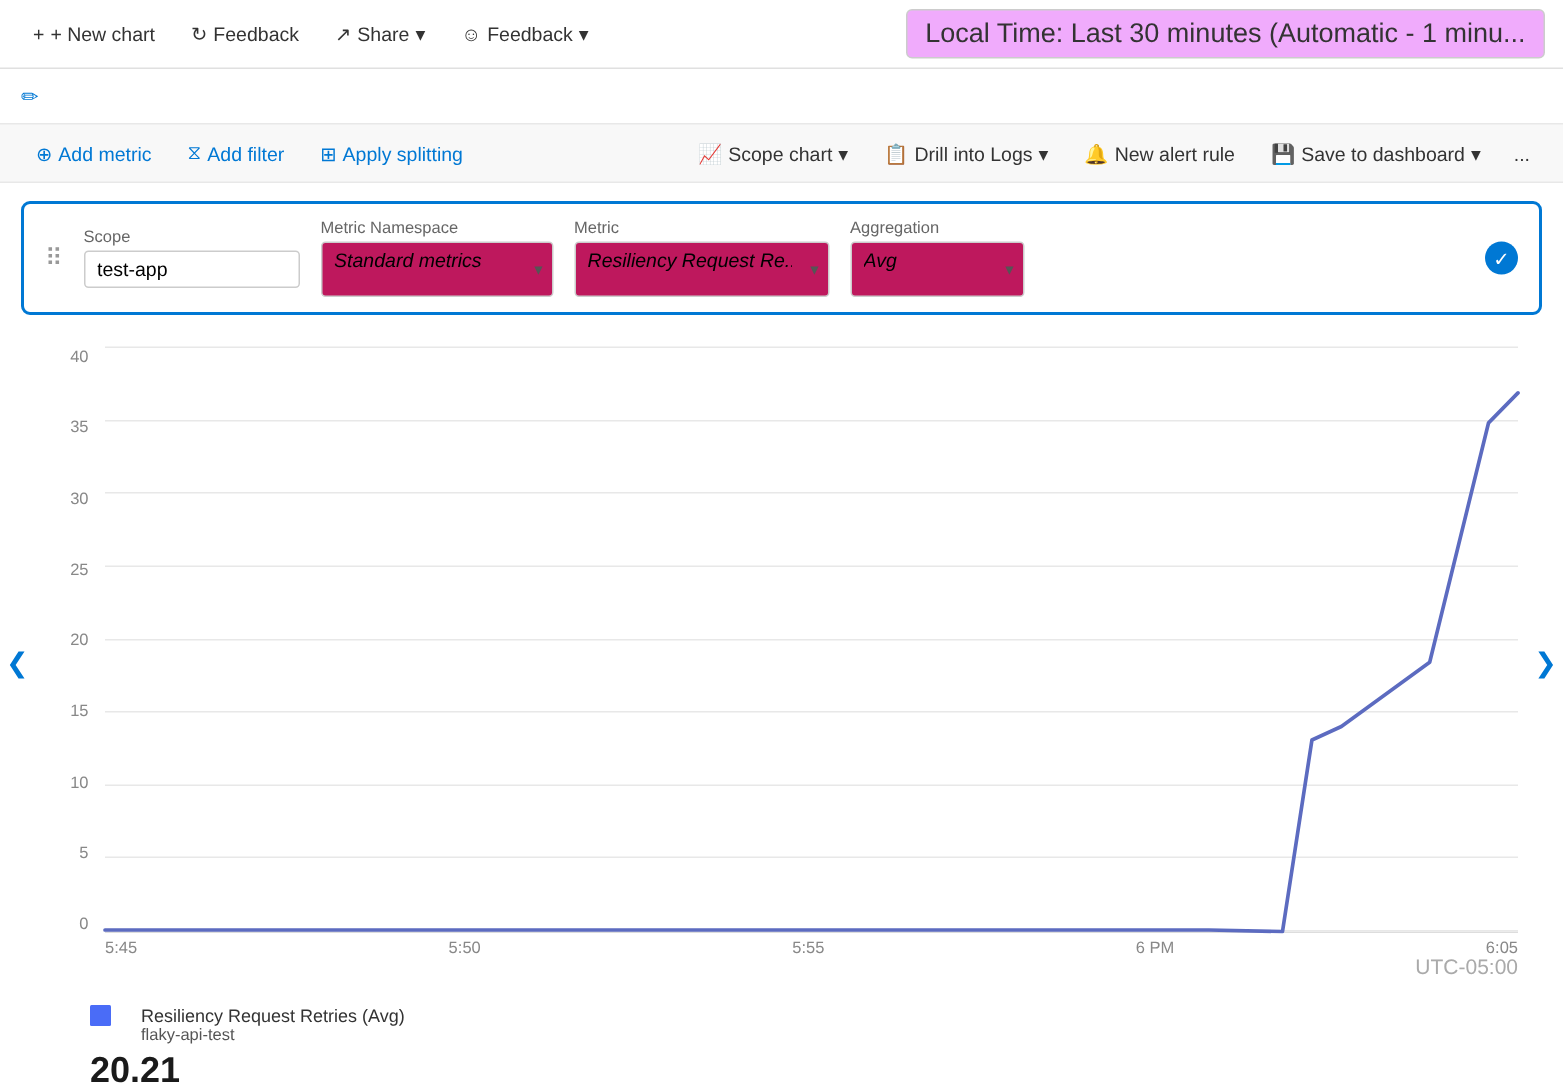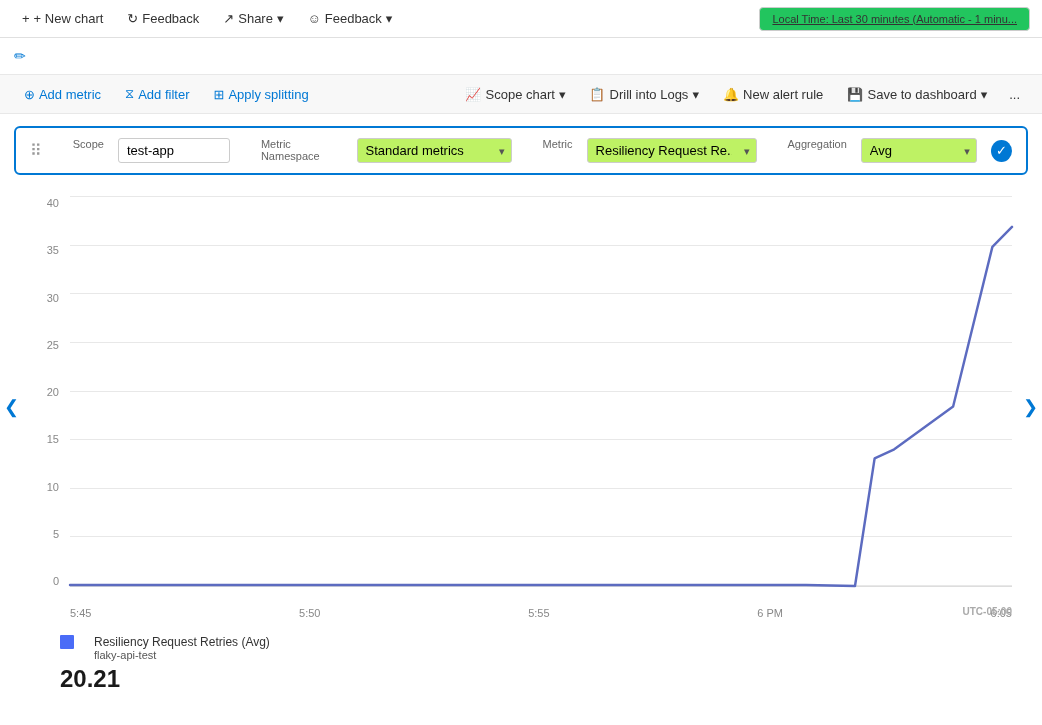--- a/index.html
+++ b/index.html
@@ -10,23 +10,22 @@
       display: flex; align-items: center; padding: 6px 12px;
       border-bottom: 1px solid #e0e0e0; gap: 4px;
     }
     .top-bar-btn {
       display: flex; align-items: center; gap: 4px; padding: 5px 10px;
       background: none; border: none; cursor: pointer; font-size: 13px; color: #333;
       border-radius: 2px;
     }
     .time-selector {
       margin-left: auto; padding: 5px 12px; border: 1px solid #ccc;
-      border-radius: 4px; background: #22c55e; font-size: 11px; cursor: pointer;
+      border-radius: 4px; background: #f0abfc; font-size: 18px; cursor: pointer;
       color: #333;
-      text-decoration: underline;
     }
 
     
     .title-bar {
       display: flex; align-items: center; padding: 10px 14px; gap: 8px;
     }
     .title-bar h1 { font-size: 15px; font-weight: 600; color: #1a1a1a; }
     .edit-icon { color: #0078d4; cursor: pointer; font-size: 14px; }
 
     
@@ -44,30 +43,30 @@
     .action-btn-dark { color: #333; }
     .more-btn { padding: 5px 8px; }
 
     
     .metric-config {
       margin: 12px 14px; padding: 10px 14px;
       border: 2px solid #0078d4; border-radius: 6px;
       display: flex; align-items: center; gap: 14px;
     }
     .drag-handle { color: #999; font-size: 16px; cursor: grab; }
-    .config-field { display: flex; flex-direction: row; gap: 14px; margin-left: 17px; }
+    .config-field { display: flex; flex-direction: column; gap: 3px; }
     .config-label { font-size: 11px; color: #666; font-weight: 500; }
     .config-input {
       padding: 4px 8px; border: 1px solid #ccc; border-radius: 3px;
-      font-size: 13px; width: 112px; outline: none;
+      font-size: 13px; width: 144px; outline: none;
     }
     .config-select {
-      padding: 4px 24px 4px 8px; border: 1px solid #ccc; border-radius: 3px;
-      font-size: 13px; background: #bef264; cursor: pointer; appearance: none;
-      -webkit-appearance: none; position: relative;
+      padding: 4px 24px 16px 8px; border: 1px solid #ccc; border-radius: 3px;
+      font-size: 13px; background: #be185d; cursor: pointer; appearance: none;
+      -webkit-appearance: none; position: relative; font-style: italic;
     }
     .select-wrapper { position: relative; }
     .select-wrapper::after {
       content: '▾'; position: absolute; right: 7px; top: 50%; transform: translateY(-50%);
       font-size: 11px; color: #555; pointer-events: none;
     }
     .config-check {
       width: 22px; height: 22px; background: #0078d4; border-radius: 50%;
       display: flex; align-items: center; justify-content: center; color: white;
       font-size: 13px; margin-left: auto;
@@ -97,24 +96,24 @@
     .chart-plot {
       position: absolute; left: 40px; right: 0; top: 0; bottom: 30px;
       border-bottom: 1px solid #ddd; border-left: none;
     }
     .grid-line {
       position: absolute; left: 0; right: 0; border-top: 1px solid #e8e8e8;
     }
     .x-axis {
       position: absolute; left: 40px; right: 0; bottom: 0; height: 30px;
       display: flex; justify-content: space-between; align-items: flex-start;
-      padding-top: 20px;
+      padding-top: 4px;
     }
     .x-label { font-size: 11px; color: #888; }
-    .utc-label { font-size: 10px; color: #aaa; position: absolute; right: 0; bottom: 0; font-weight: bold; }
+    .utc-label { font-size: 14px; color: #aaa; position: absolute; right: 0; bottom: 0; }
     
     
     .chart-svg { position: absolute; left: 0; right: 0; top: 0; bottom: 0; width: 100%; height: 100%; overflow: visible; }
 
     
     .legend {
       margin: 8px 60px; display: flex; flex-direction: column; gap: 2px;
     }
     .legend-color { width: 14px; height: 14px; background: #4a6cf7; border-radius: 1px; flex-shrink: 0; }
     .legend-row { display: flex; align-items: flex-start; gap: 20px; }

